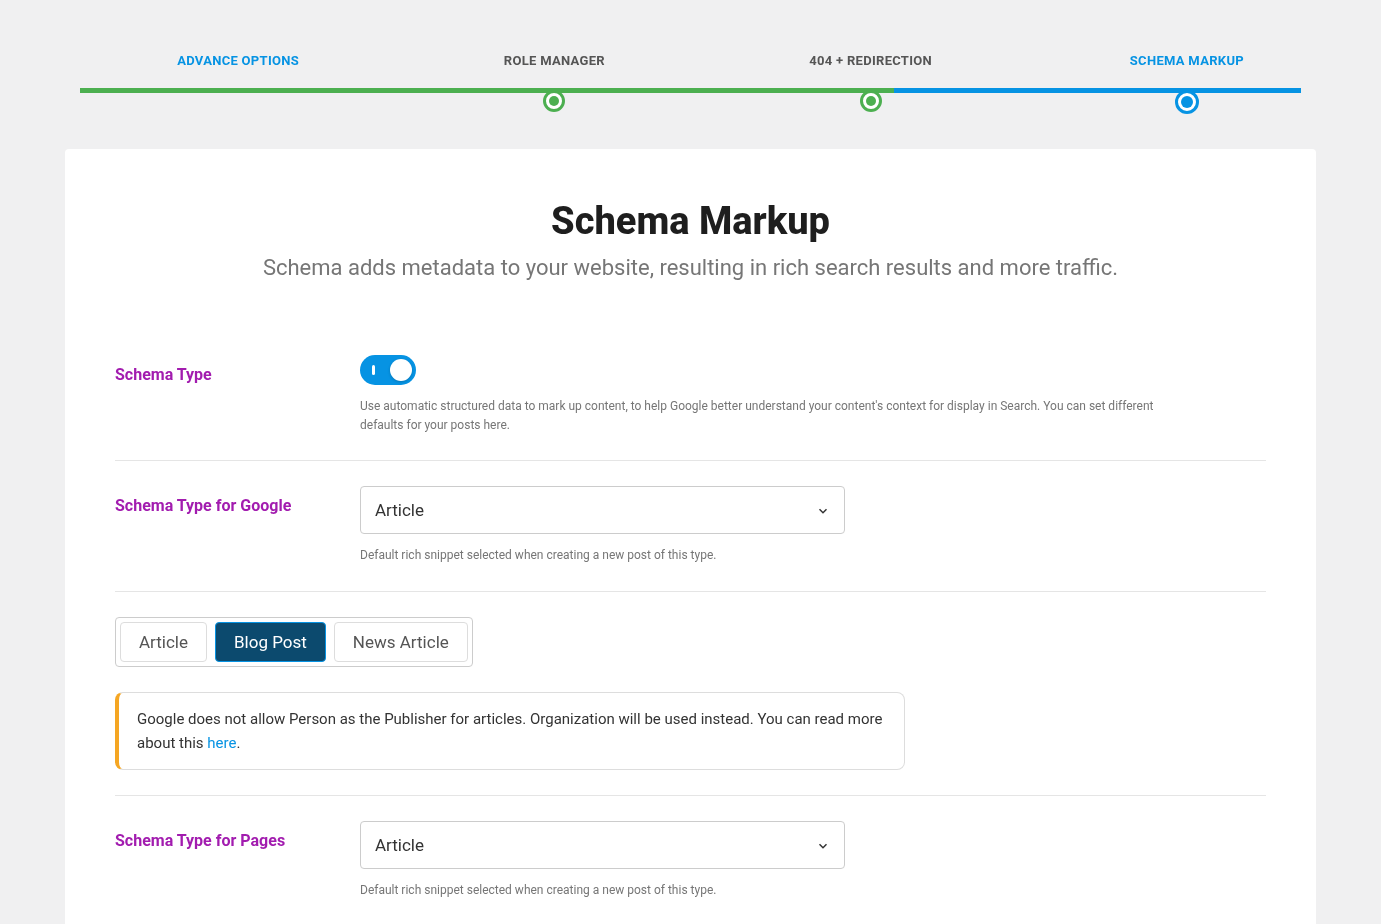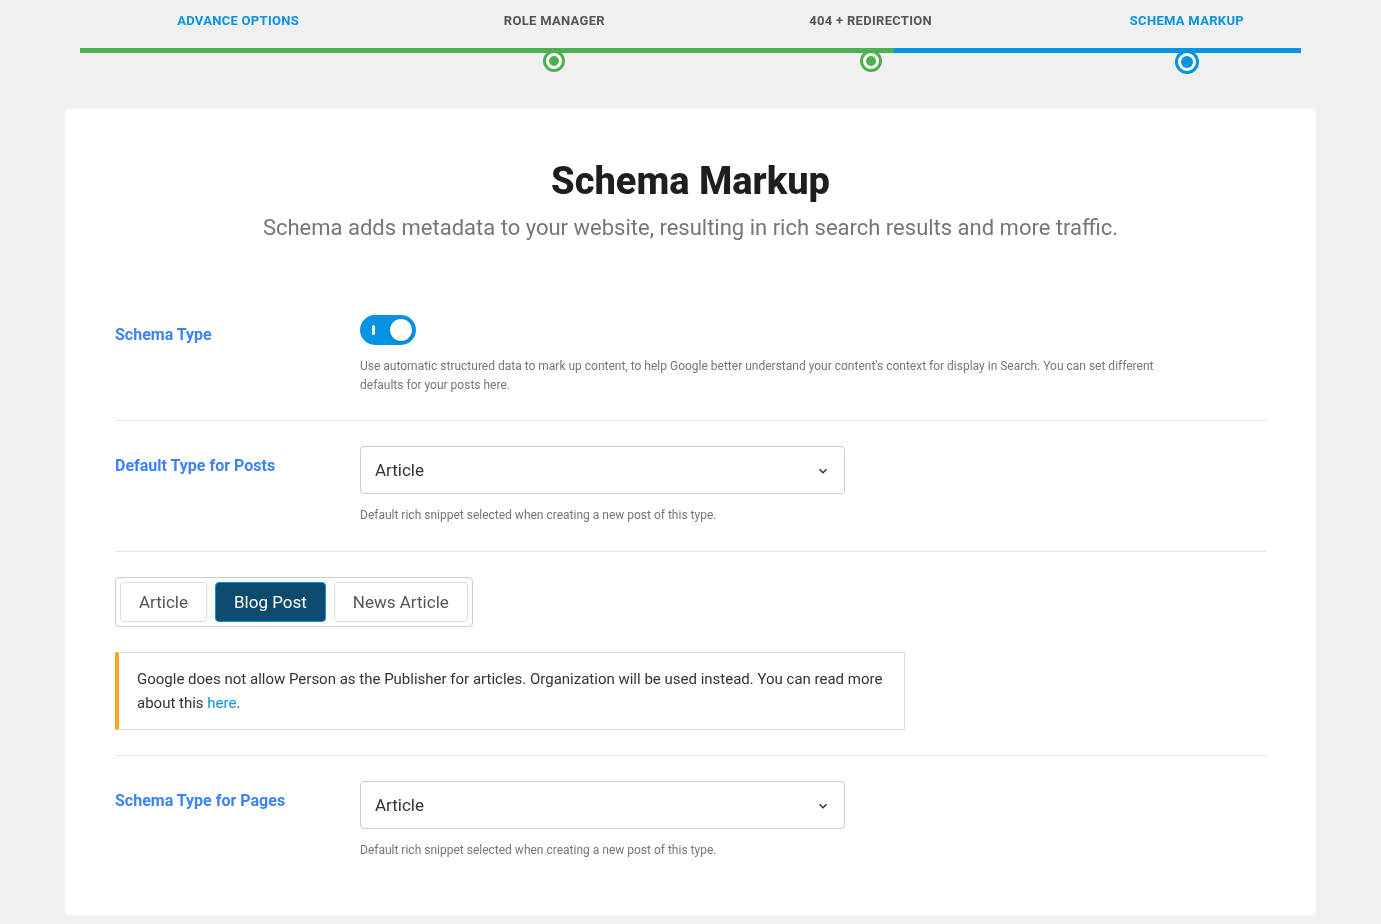--- a/index.html
+++ b/index.html
@@ -10,20 +10,21 @@
     }
     .container {
       max-width: 1381px;
       margin: 0 auto;
     }
     .stepper {
       display: flex;
       justify-content: space-between;
       padding: 10px 36px 30px 80px;
       position: relative;
+      margin-top: 40px;
     }
     .step {
       flex: 1;
       text-align: center;
       position: relative;
     }
     .step-label {
       font-size: 13px;
       font-weight: 700;
       letter-spacing: 0.3px;
@@ -113,21 +114,21 @@
       display: flex;
       padding: 25px 0;
       border-top: 1px solid #e5e5e5;
     }
     .setting-row:first-child { border-top: none; }
     .setting-label {
       width: 245px;
       font-size: 16px;
       font-weight: 700;
       padding-top: 10px;
-      color: #3b82f6;
+      color: #a21caf;
     }
     .setting-control {
       flex: 1;
     }
     .helper-text {
       color: #767676;
       font-size: 12px;
       line-height: 1.6;
       margin-top: 12px;
       max-width: 820px;
@@ -202,21 +203,21 @@
     }
     .bg-option.selected {
       background: #0c4a6e;
       color: #fff;
       border-color: #0693e3;
     }
     .alert-box {
       margin-top: 25px;
       border: 1px solid #ddd;
       border-left: 4px solid #f5a623;
-      border-radius: 1px;
+      border-radius: 8px;
       padding: 14px 18px;
       font-size: 15px;
       line-height: 1.6;
       color: #333;
       max-width: 790px;
     }
     .alert-link {
       color: #0693e3;
       text-decoration: none;
     }
@@ -256,21 +257,21 @@
 
       <div class="setting-row">
         <div class="setting-label">Schema Type</div>
         <div class="setting-control">
           <div class="toggle"></div>
           <p class="helper-text">Use automatic structured data to mark up content, to help Google better understand your content's context for display in Search. You can set different defaults for your posts here.</p>
         </div>
       </div>
 
       <div class="setting-row">
-        <div class="setting-label">Default Type for Posts</div>
+        <div class="setting-label">Schema Type for Google</div>
         <div class="setting-control">
           <div class="select-box">
             <span class="select-value">Article</span>
             <span class="chevron-down">
               <svg viewBox="0 0 24 24" fill="none" stroke="#333" stroke-width="2.5">
                   <polyline points="6 9 12 15 18 9"></polyline>
                 </svg>
             </span>
           </div>
           <p class="helper-text">Default rich snippet selected when creating a new post of this type.</p>

